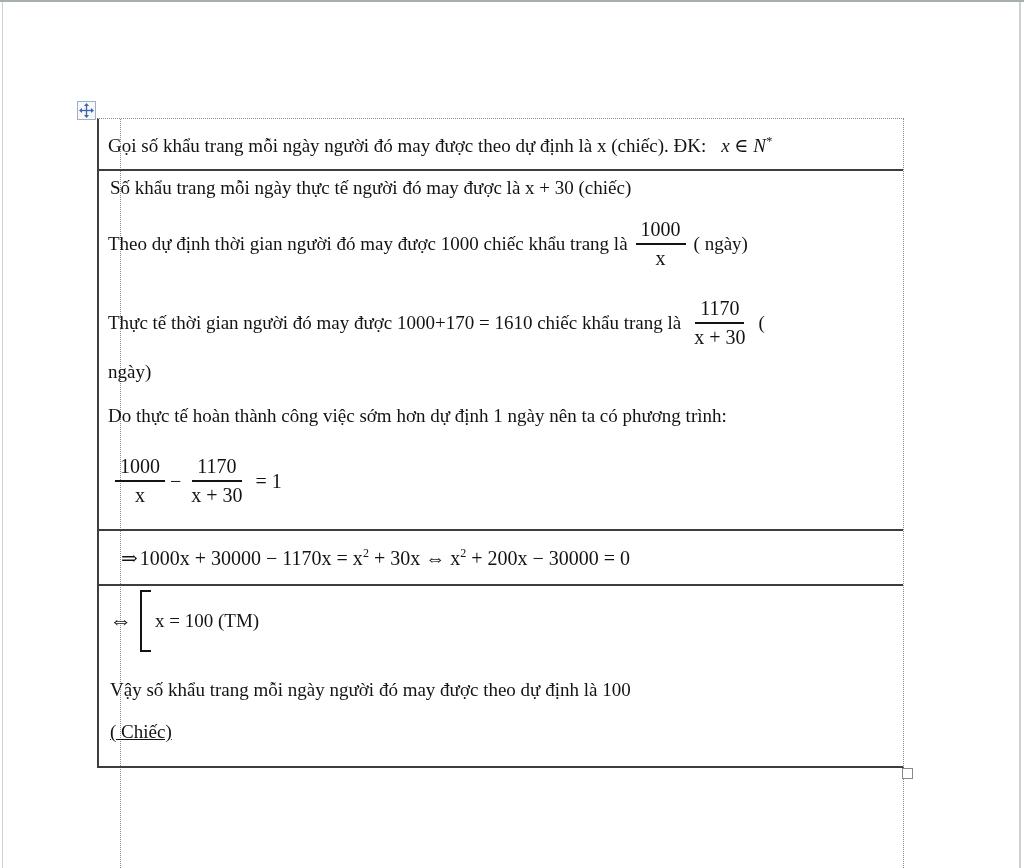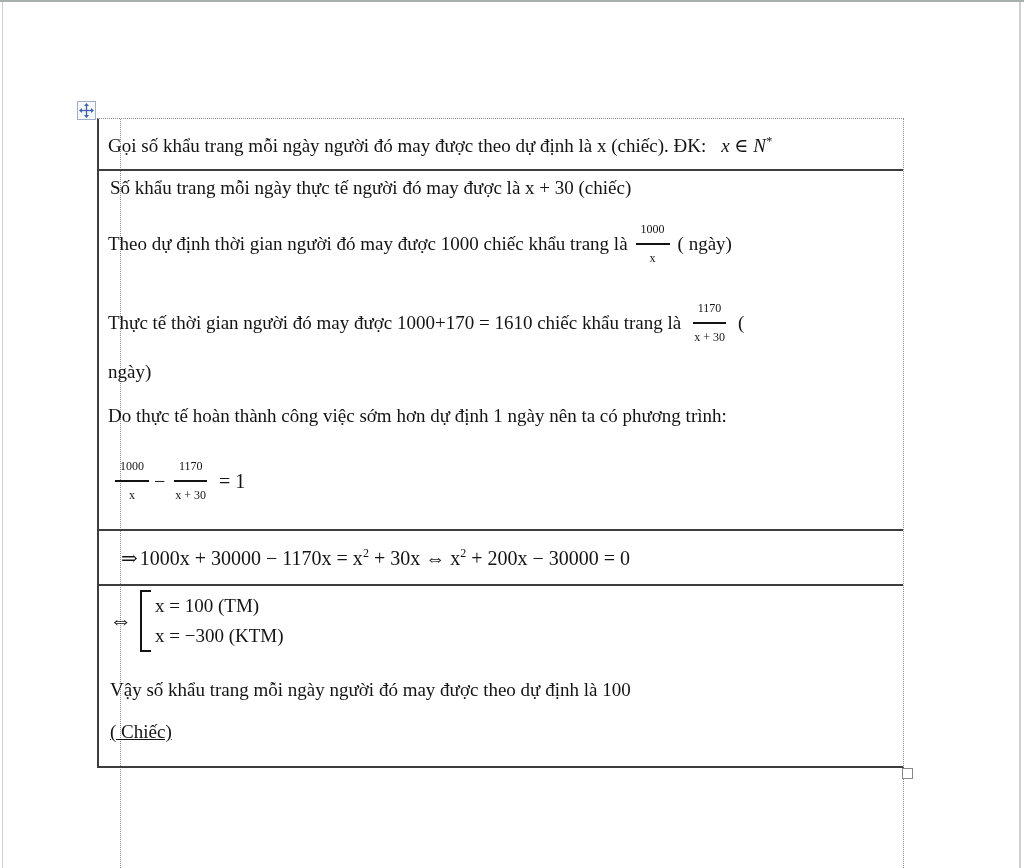--- a/index.html
+++ b/index.html
@@ -74,21 +74,21 @@
     border-bottom:2px solid #131313;
     margin-right:4px;
   }
   .cases { display:flex; flex-direction:column; justify-content:center; height:62px; padding:1px 0; }
   .cases .case { line-height:30px; }
 
   .r4l2 { left:11px; top:558px; }
   .r4l3 { left:11px; top:600px;text-decoration:underline; }
 
   
-  .frac { display:inline-flex; flex-direction:column; align-items:center; margin:0 5px; font-size:12px; line-height:25px; }
+  .frac { display:inline-flex; flex-direction:column; align-items:center; margin:0 5px; font-size:20px; line-height:25px; }
   .frac .num { border-bottom:2px solid #131313; padding:0 5px 1px; }
   .frac .den { padding:1px 5px 0; }
 
   .sp-before { margin-right:3px; }
   .sp-after  { margin-left:3px; }
 </style>
 </head>
 <body>
 
 <div class="edge-top"></div>
@@ -165,21 +165,20 @@
 
   <div class="tline r3">
     <span class="arrow">⇒</span><span>1000x + 30000 − 1170x = x</span><sup>2</sup><span> + 30x ⇔ x</span><sup>2</sup><span> + 200x − 30000 = 0</span>
   </div>
 
   <div class="tline mathline r4sys">
     <span class="arrow">⇔</span>
     <span class="bracket"></span>
     <span class="cases">
       <span class="case">x = 100 (TM)</span>
-      <span class="case">x = −300 (KTM)</span>
     </span>
   </div>
 
   <div class="tline r4l2">
     <span>Vậy số khẩu trang mỗi ngày người đó may được theo dự định là 100</span>
   </div>
 
   <div class="tline r4l3">
     <span>( Chiếc)</span>
   </div>

